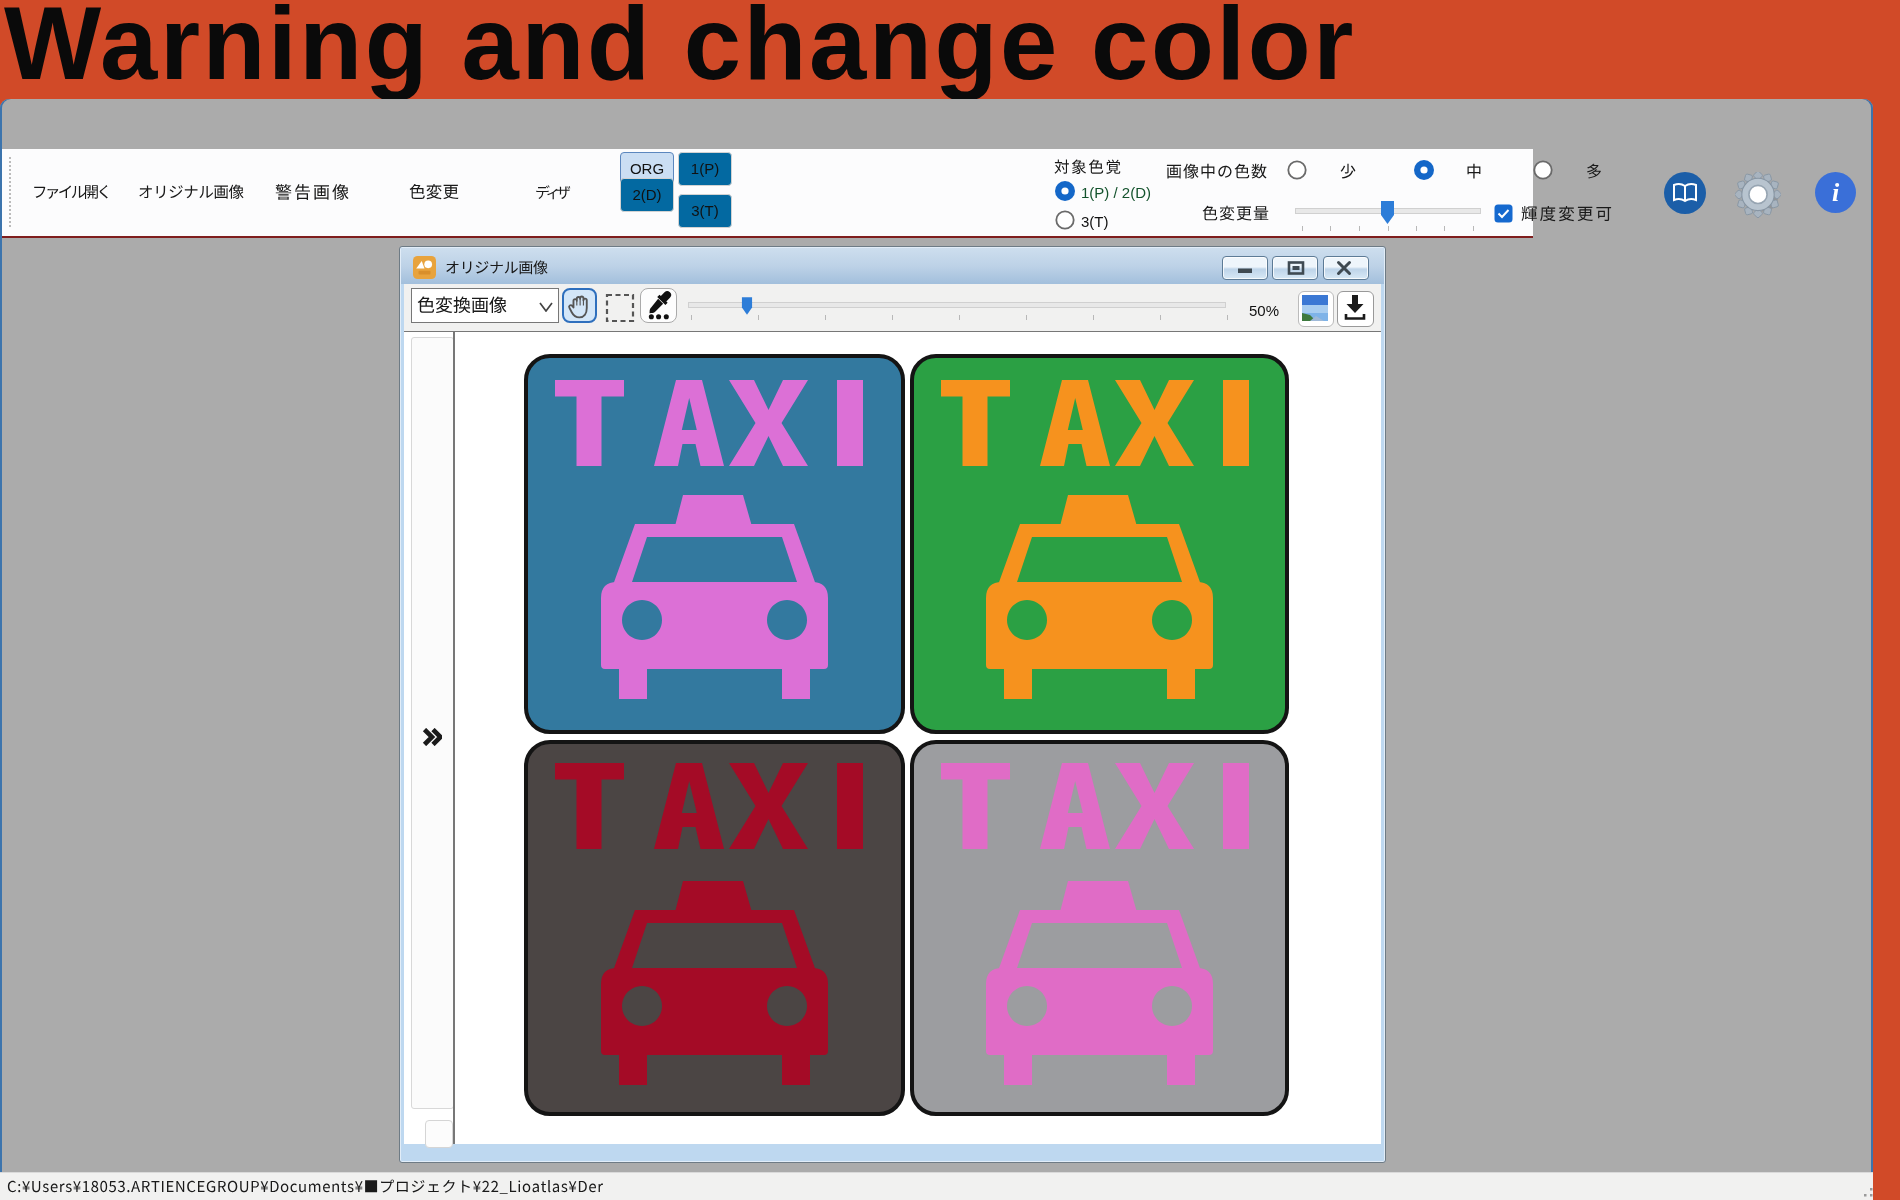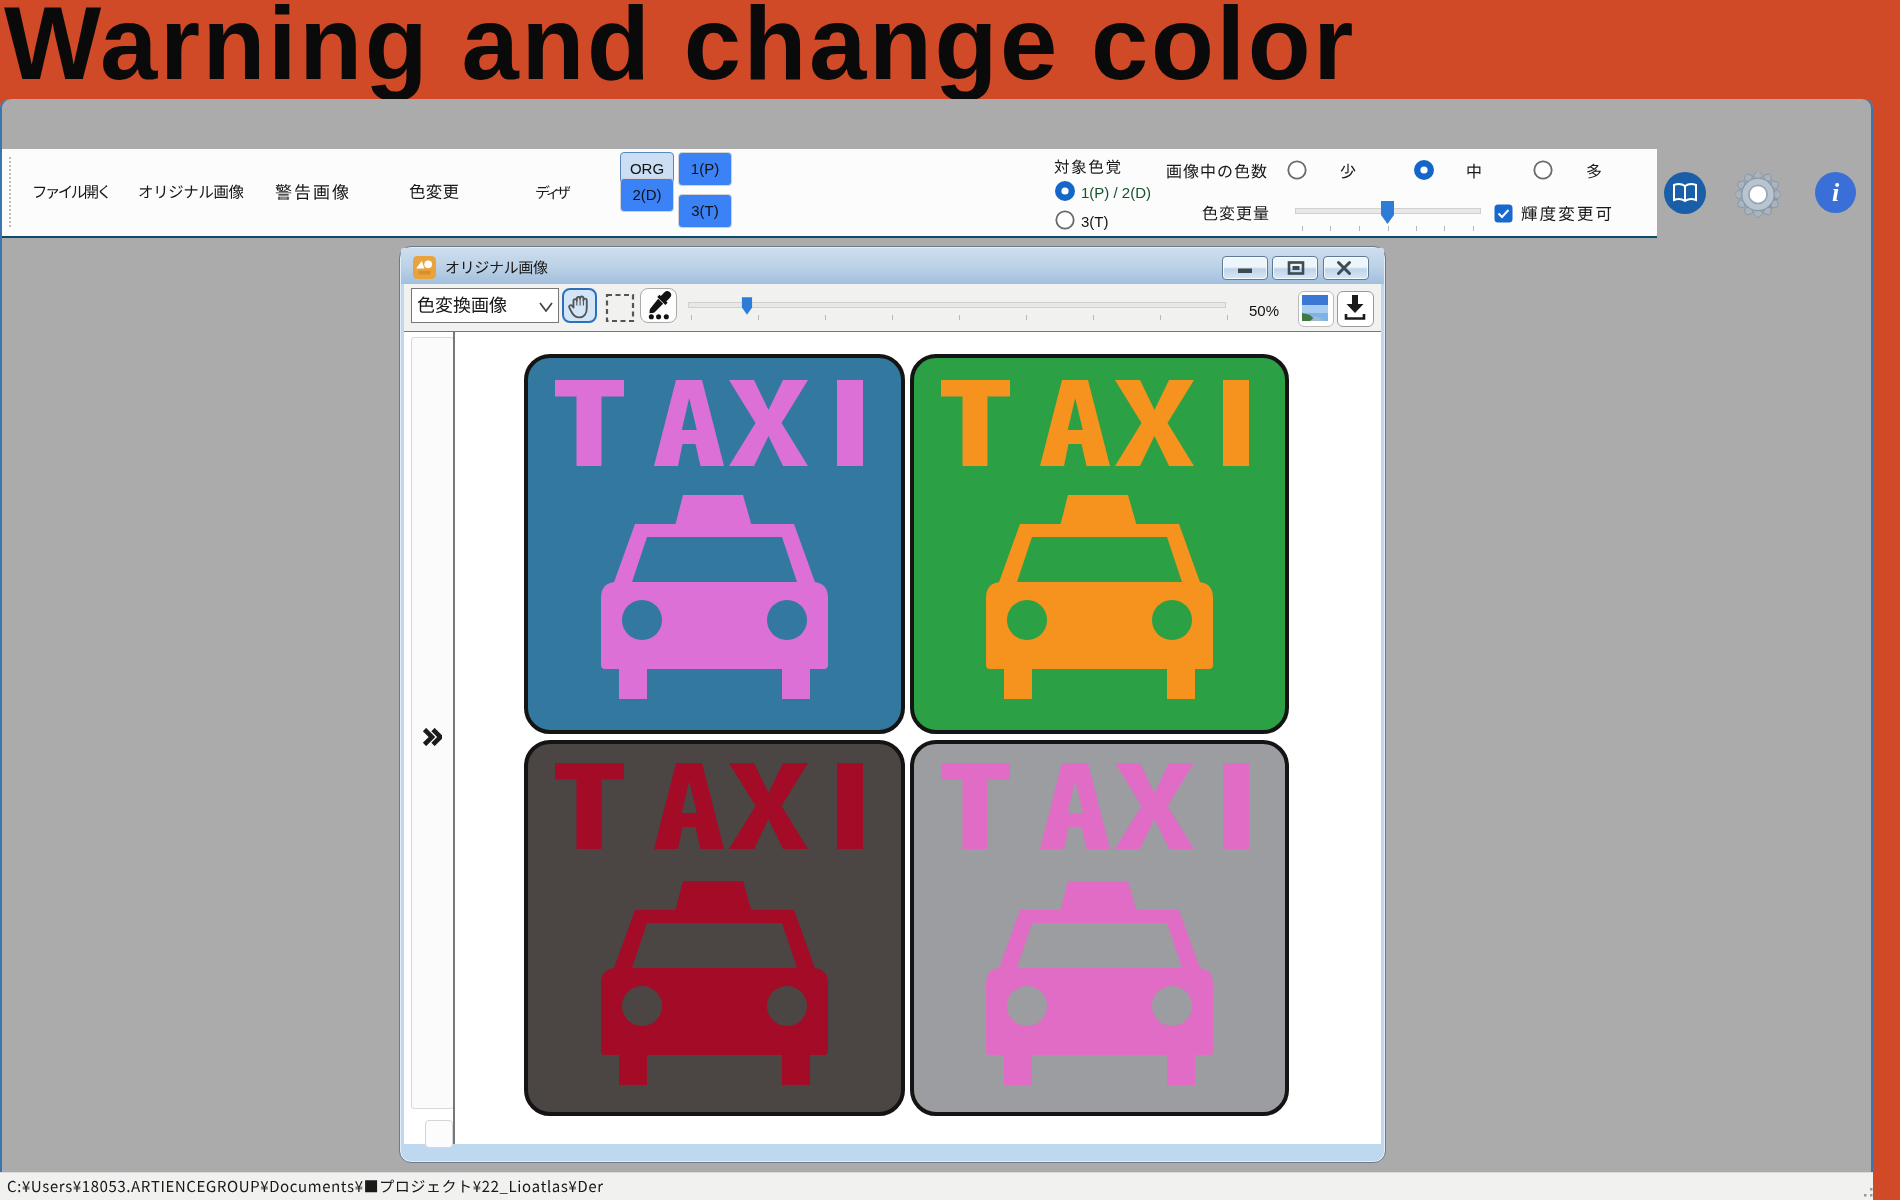--- a/index.html
+++ b/index.html
@@ -1,23 +1,23 @@
 <!DOCTYPE html>
 <html><head><meta charset="utf-8"><style>
 html,body{margin:0;padding:0;width:1900px;height:1200px;overflow:hidden;}
 body{background:#D14A28;font-family:"Liberation Sans",sans-serif;position:relative;}
 .abs{position:absolute;}
 #heading{position:absolute;left:4px;top:-15px;font-size:103px;font-weight:bold;color:#0a0a0a;letter-spacing:2.6px;white-space:nowrap;}
 #win{position:absolute;left:0;top:99px;width:1873px;height:1101px;border-radius:9px 9px 0 0;background:#ABABAB;box-shadow:inset 2px 0 0 #3C74AD, inset -2px 0 0 #3C74AD;}
 #titlebar{position:absolute;left:0;top:0;width:1873px;height:50px;background:#1866B0;border-radius:9px 9px 0 0;}
 #titletext{position:absolute;left:46px;top:14px;font-size:17px;color:#fff;}
-#toolbar{position:absolute;left:2px;top:50px;width:1655px;height:87px;background:#FCFCFD;border-bottom:2px solid #0c4a6e;}
+#toolbar{position:absolute;left:2px;top:50px;width:1531px;height:87px;background:#FCFCFD;border-bottom:2px solid #7f1d1d;}
 #work{position:absolute;left:2px;top:139px;width:1869px;height:1033px;background:#ABABAB;}
 #statusbar{position:absolute;left:0px;top:1073px;width:1873px;height:28px;background:#F1F1F0;border-top:1px solid #dadada;}
-.tbtn{box-sizing:border-box;position:absolute;width:54px;height:34px;border:1px solid #d2d2d2;border-radius:4px;background:#3b82f6;font-size:15px;color:#111;text-align:center;line-height:32px;}
+.tbtn{box-sizing:border-box;position:absolute;width:54px;height:34px;border:1px solid #d2d2d2;border-radius:4px;background:#0369a1;font-size:15px;color:#111;text-align:center;line-height:32px;}
 .tick{position:absolute;width:1px;height:5px;background:#b8b8b8;}
 </style></head><body>
 <div id="heading">Warning and change color</div>
 <div id="win">
 <div id="toolbar">
 <svg class="abs" style="left:6px;top:8px" width="4" height="72">
         <g fill="#bbb">
 <rect x="1" y="0" width="2" height="2"></rect>
 <rect x="1" y="4" width="2" height="2"></rect>
 <rect x="1" y="8" width="2" height="2"></rect>
@@ -133,21 +133,21 @@
         <rect x="32.8" y="8.6" width="6.4" height="6.4" rx="1.5" fill="#A8B4C0" stroke="#8795a3" stroke-width="0.8" transform="rotate(375 36.0 11.8)"></rect>
         <circle cx="21" cy="20.5" r="14.8" fill="#B8C4CF" stroke="#8795a3" stroke-width="1"></circle>
         <circle cx="21" cy="20.5" r="8.3" fill="#fff" stroke="#97a5b2" stroke-width="1.5"></circle>
       </svg>
 <svg class="abs" style="left:1813px;top:23px" width="41" height="41" viewBox="0 0 41 41">
 <circle cx="20.5" cy="20.5" r="20.5" fill="#3A6FD8"></circle>
 <text x="20.5" y="29" font-family="Liberation Serif" font-style="italic" font-weight="bold" font-size="26" fill="#fff" text-anchor="middle">i</text>
       </svg>
 </div>
 <div id="work">
-<div class="abs" style="left:397px;top:8px;width:985px;height:915px;background:#BED8F0;border:1px solid #6E7B85;border-radius:12px;box-shadow:inset 0 0 0 1px rgba(255,255,255,.55);">
+<div class="abs" style="left:397px;top:8px;width:985px;height:915px;background:#BED8F0;border:1px solid #6E7B85;border-radius:3px;box-shadow:inset 0 0 0 1px rgba(255,255,255,.55);">
 <div class="abs" style="left:1px;top:1px;width:983px;height:36px;background:linear-gradient(#cddeee 0%,#bdd2e7 50%,#a2bfdc 100%);border-radius:2px 2px 0 0;"></div>
 <svg class="abs" style="left:13px;top:9px" width="23" height="23" viewBox="0 0 25 25">
 <rect x="0" y="0" width="25" height="25" rx="5" fill="#E8A33D"></rect>
 <path d="M3.5 13.5 L9.5 5.5 L12.5 13.5 Z" fill="#fff"></path>
 <circle cx="16.5" cy="9" r="4.2" fill="#fff"></circle>
 <rect x="6" y="16" width="13" height="4" rx="1" fill="#D98F2B"></rect>
 </svg>
 <svg style="position:absolute;left:45px;top:8.0px;overflow:visible" width="107" height="24" viewBox="0 -18.0 107 24">
           <path transform="translate(0,0)" d="M1.3 -2.1 2.2 -1.1C4.8 -2.6 7.5 -5.0 8.7 -6.8L8.8 -1.3C8.8 -0.9 8.6 -0.7 8.2 -0.7C7.6 -0.7 6.8 -0.8 6.1 -0.9L6.2 0.3C6.9 0.4 7.8 0.4 8.6 0.4C9.5 0.4 10.0 0.0 10.0 -0.8C9.9 -2.7 9.9 -5.6 9.9 -7.9H12.2C12.6 -7.9 13.1 -7.9 13.5 -7.9V-9.1C13.2 -9.1 12.6 -9.0 12.2 -9.0H9.8L9.8 -10.5C9.8 -10.9 9.8 -11.3 9.9 -11.7H8.5C8.6 -11.4 8.6 -11.1 8.6 -10.5L8.7 -9.0H3.2C2.8 -9.0 2.3 -9.1 1.8 -9.1V-7.8C2.3 -7.9 2.7 -7.9 3.3 -7.9H8.2C7.0 -6.1 4.3 -3.6 1.3 -2.1Z M26.3 -11.4H24.9C24.9 -11.0 25.0 -10.6 25.0 -10.1C25.0 -9.6 25.0 -8.3 25.0 -7.7C25.0 -4.9 24.8 -3.7 23.7 -2.4C22.8 -1.4 21.5 -0.8 20.1 -0.4L21.1 0.6C22.2 0.2 23.7 -0.4 24.7 -1.6C25.8 -2.9 26.3 -4.0 26.3 -7.6C26.3 -8.2 26.3 -9.5 26.3 -10.1C26.3 -10.6 26.3 -11.0 26.3 -11.4ZM19.3 -11.3H18.0C18.0 -11.0 18.0 -10.5 18.0 -10.2C18.0 -9.7 18.0 -5.8 18.0 -5.2C18.0 -4.7 18.0 -4.3 18.0 -4.0H19.3C19.3 -4.3 19.3 -4.8 19.3 -5.2C19.3 -5.8 19.3 -9.7 19.3 -10.2C19.3 -10.5 19.3 -11.0 19.3 -11.3Z M40.1 -11.2 39.2 -10.8C39.7 -10.2 40.2 -9.3 40.6 -8.5L41.5 -8.9C41.1 -9.6 40.4 -10.7 40.1 -11.2ZM42.0 -11.9 41.2 -11.5C41.7 -10.9 42.2 -10.0 42.6 -9.2L43.5 -9.6C43.1 -10.3 42.4 -11.4 42.0 -11.9ZM33.7 -11.4 33.0 -10.4C33.9 -9.9 35.5 -8.8 36.2 -8.3L36.9 -9.3C36.3 -9.8 34.6 -10.9 33.7 -11.4ZM31.4 -0.7 32.1 0.5C33.5 0.2 35.6 -0.4 37.1 -1.3C39.5 -2.7 41.5 -4.7 42.8 -6.7L42.1 -7.9C40.9 -5.8 38.9 -3.9 36.4 -2.4C34.9 -1.6 33.1 -1.0 31.4 -0.7ZM31.4 -8.0 30.7 -7.0C31.6 -6.6 33.3 -5.5 34.0 -5.0L34.7 -6.0C34.0 -6.5 32.3 -7.6 31.4 -8.0Z M45.5 -8.2V-6.9C45.8 -6.9 46.3 -6.9 46.9 -6.9H51.3C51.3 -3.9 50.0 -1.6 47.2 -0.3L48.4 0.6C51.4 -1.2 52.5 -3.6 52.5 -6.9H56.5C57.0 -6.9 57.6 -6.9 57.8 -6.9V-8.2C57.6 -8.1 57.0 -8.1 56.5 -8.1H52.5V-10.1C52.5 -10.6 52.6 -11.3 52.6 -11.6H51.1C51.2 -11.3 51.3 -10.6 51.3 -10.1V-8.1H46.9C46.3 -8.1 45.8 -8.1 45.5 -8.2Z M66.5 -0.3 67.3 0.3C67.4 0.3 67.6 0.1 67.8 0.0C69.6 -0.9 71.7 -2.4 72.9 -4.2L72.2 -5.2C71.1 -3.5 69.2 -2.1 67.9 -1.5C67.9 -1.9 67.9 -9.2 67.9 -10.1C67.9 -10.7 67.9 -11.1 67.9 -11.2H66.5C66.6 -11.1 66.6 -10.7 66.6 -10.1C66.6 -9.2 66.6 -1.8 66.6 -1.2C66.6 -0.9 66.6 -0.6 66.5 -0.3ZM59.7 -0.4 60.8 0.4C62.0 -0.7 63.0 -2.1 63.5 -3.8C63.9 -5.2 63.9 -8.5 63.9 -10.1C63.9 -10.6 64.0 -11.0 64.0 -11.2H62.6C62.7 -10.9 62.7 -10.6 62.7 -10.1C62.7 -8.4 62.7 -5.4 62.3 -4.1C61.8 -2.6 60.9 -1.3 59.7 -0.4Z M85.9 -9.1V-0.8H75.8V-9.1H74.7V1.2H75.8V0.3H85.9V1.2H87.0V-9.1ZM77.2 -8.9V-2.1H84.4V-8.9H81.3V-10.6H87.5V-11.6H74.2V-10.6H80.2V-8.9ZM78.1 -5.1H80.3V-3.1H78.1ZM81.3 -5.1H83.4V-3.1H81.3ZM78.1 -7.9H80.3V-6.0H78.1ZM81.3 -7.9H83.4V-6.0H81.3Z M95.1 -10.8H98.0C97.8 -10.4 97.5 -10.0 97.2 -9.6H94.2C94.5 -10.0 94.8 -10.4 95.1 -10.8ZM101.5 -5.8C101.0 -5.3 100.1 -4.6 99.4 -4.1C99.1 -4.8 98.9 -5.5 98.7 -6.3H101.8V-9.6H98.5C98.8 -10.1 99.2 -10.7 99.5 -11.2L98.9 -11.7L98.7 -11.6H95.7L96.2 -12.4L95.1 -12.6C94.5 -11.4 93.3 -9.9 91.8 -8.8C92.0 -8.7 92.4 -8.4 92.6 -8.2L93.1 -8.5V-6.3H95.9C94.8 -5.6 93.4 -5.0 92.1 -4.6C92.3 -4.5 92.7 -4.1 92.8 -3.9C93.7 -4.2 94.7 -4.6 95.6 -5.2C95.9 -5.0 96.1 -4.7 96.3 -4.5C95.3 -3.7 93.6 -2.9 92.3 -2.5C92.5 -2.3 92.7 -2.0 92.8 -1.8C94.1 -2.2 95.7 -3.1 96.8 -3.9C96.9 -3.6 97.1 -3.3 97.2 -3.0C96.0 -1.8 93.8 -0.6 92.0 -0.0C92.2 0.2 92.5 0.6 92.6 0.8C94.2 0.2 96.1 -0.9 97.5 -2.0C97.6 -1.1 97.4 -0.3 97.0 0.0C96.7 0.2 96.4 0.3 96.1 0.3C95.8 0.3 95.3 0.3 94.8 0.2C95.0 0.5 95.1 0.9 95.1 1.2C95.5 1.2 96.0 1.2 96.3 1.2C96.9 1.2 97.3 1.1 97.7 0.7C99.0 -0.2 98.9 -3.5 96.4 -5.6C96.7 -5.8 97.0 -6.1 97.3 -6.3H97.7C98.4 -3.3 99.8 -0.7 101.8 0.6C101.9 0.3 102.3 -0.1 102.5 -0.3C101.4 -1.0 100.5 -2.0 99.8 -3.3C100.6 -3.8 101.5 -4.5 102.3 -5.2ZM94.1 -8.8H96.8V-7.1H94.1ZM97.9 -8.8H100.8V-7.1H97.9ZM91.5 -12.5C90.8 -10.2 89.6 -7.9 88.3 -6.4C88.5 -6.1 88.8 -5.5 88.9 -5.2C89.3 -5.8 89.8 -6.5 90.3 -7.3V1.2H91.4V-9.3C91.8 -10.2 92.2 -11.2 92.5 -12.2Z" fill="#1a1a1a"></path>
         </svg>

